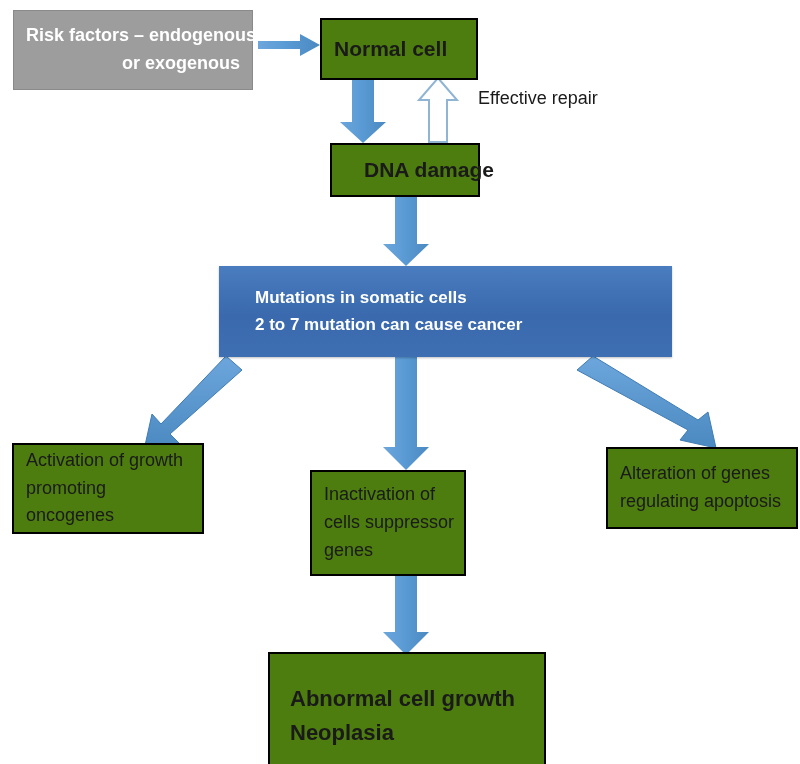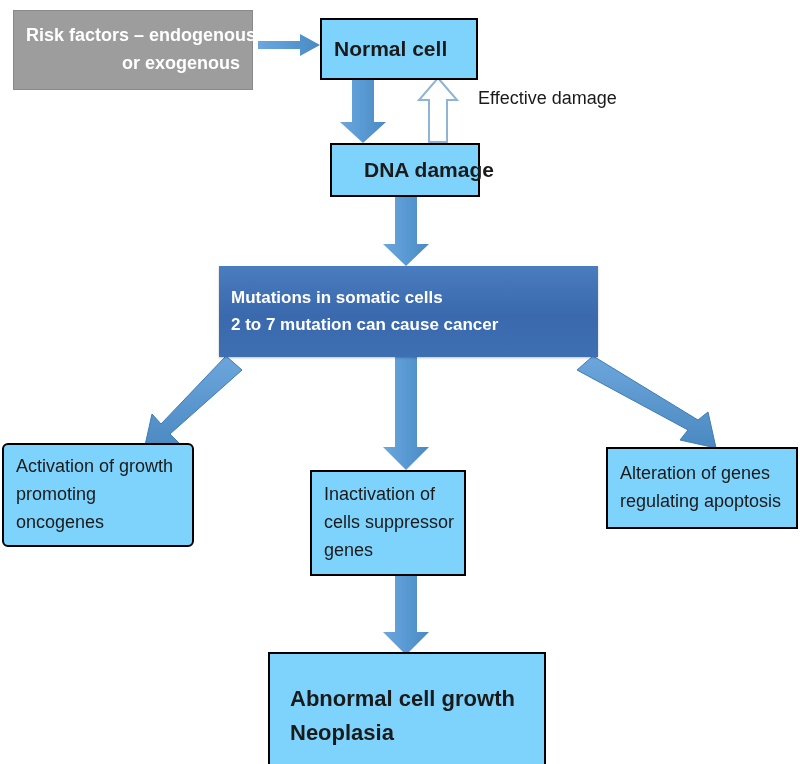--- a/index.html
+++ b/index.html
@@ -18,21 +18,21 @@
     overflow: hidden;
   }
   .node {
     position: absolute;
     box-sizing: border-box;
     display: flex;
     flex-direction: column;
     justify-content: center;
   }
   .box-plain {
-    background: #7dd3fc;
+    background: #4d7c0f;
     border: 2px solid #000000;
   }
   .box-gray {
     background: #9d9d9d;
     border: 1px solid #8a8a8a;
     color: #ffffff;
   }
   .box-blue {
     background: linear-gradient(180deg, #4a7cc0 0%, #3a69ad 55%, #3f6fb3 100%);
     border: none;
@@ -125,26 +125,26 @@
   </div>
 
   <div class="node box-plain" style="left:320px; top:18px; width:158px; height:62px;">
     <div class="line bold" style="font-size:21px;">Normal cell</div>
   </div>
 
   <div class="node box-plain" style="left:330px; top:143px; width:150px; height:54px;padding-left:20px;">
     <div class="line bold" style="font-size:21px;">DNA damage</div>
   </div>
 
-  <div class="node box-blue" style="left:219px; top:266px; width:379px; height:91px; padding-left:0;">
+  <div class="node box-blue" style="left:219px; top:266px; width:453px; height:91px; padding-left:24px;">
     <div class="line light" style="font-size:17px;">Mutations in somatic cells</div>
     <div class="line light" style="font-size:17px;">2 to 7 mutation can cause cancer</div>
   </div>
 
-  <div class="node box-plain" style="left:2px; top:443px; width:192px; height:104px;border-radius:6px;">
+  <div class="node box-plain" style="left:12px; top:443px; width:192px; height:91px;">
     <div class="line">Activation of growth</div>
     <div class="line">promoting</div>
     <div class="line">oncogenes</div>
   </div>
 
   <div class="node box-plain" style="left:310px; top:470px; width:156px; height:106px;">
     <div class="line">Inactivation of</div>
     <div class="line">cells suppressor</div>
     <div class="line">genes</div>
   </div>
@@ -152,15 +152,15 @@
   <div class="node box-plain" style="left:606px; top:447px; width:192px; height:82px;">
     <div class="line">Alteration of genes</div>
     <div class="line">regulating apoptosis</div>
   </div>
 
   <div class="node box-plain" style="left:268px; top:652px; width:278px; height:128px; padding-left:8px;">
     <div class="line bold" style="font-size:22px;">Abnormal cell growth</div>
     <div class="line bold" style="font-size:22px;">Neoplasia</div>
   </div>
 
-  <div class="label-text" style="left:478px; top:88px;">Effective damage</div>
+  <div class="label-text" style="left:478px; top:88px;">Effective repair</div>
 
 </div>
 
 </body></html>

